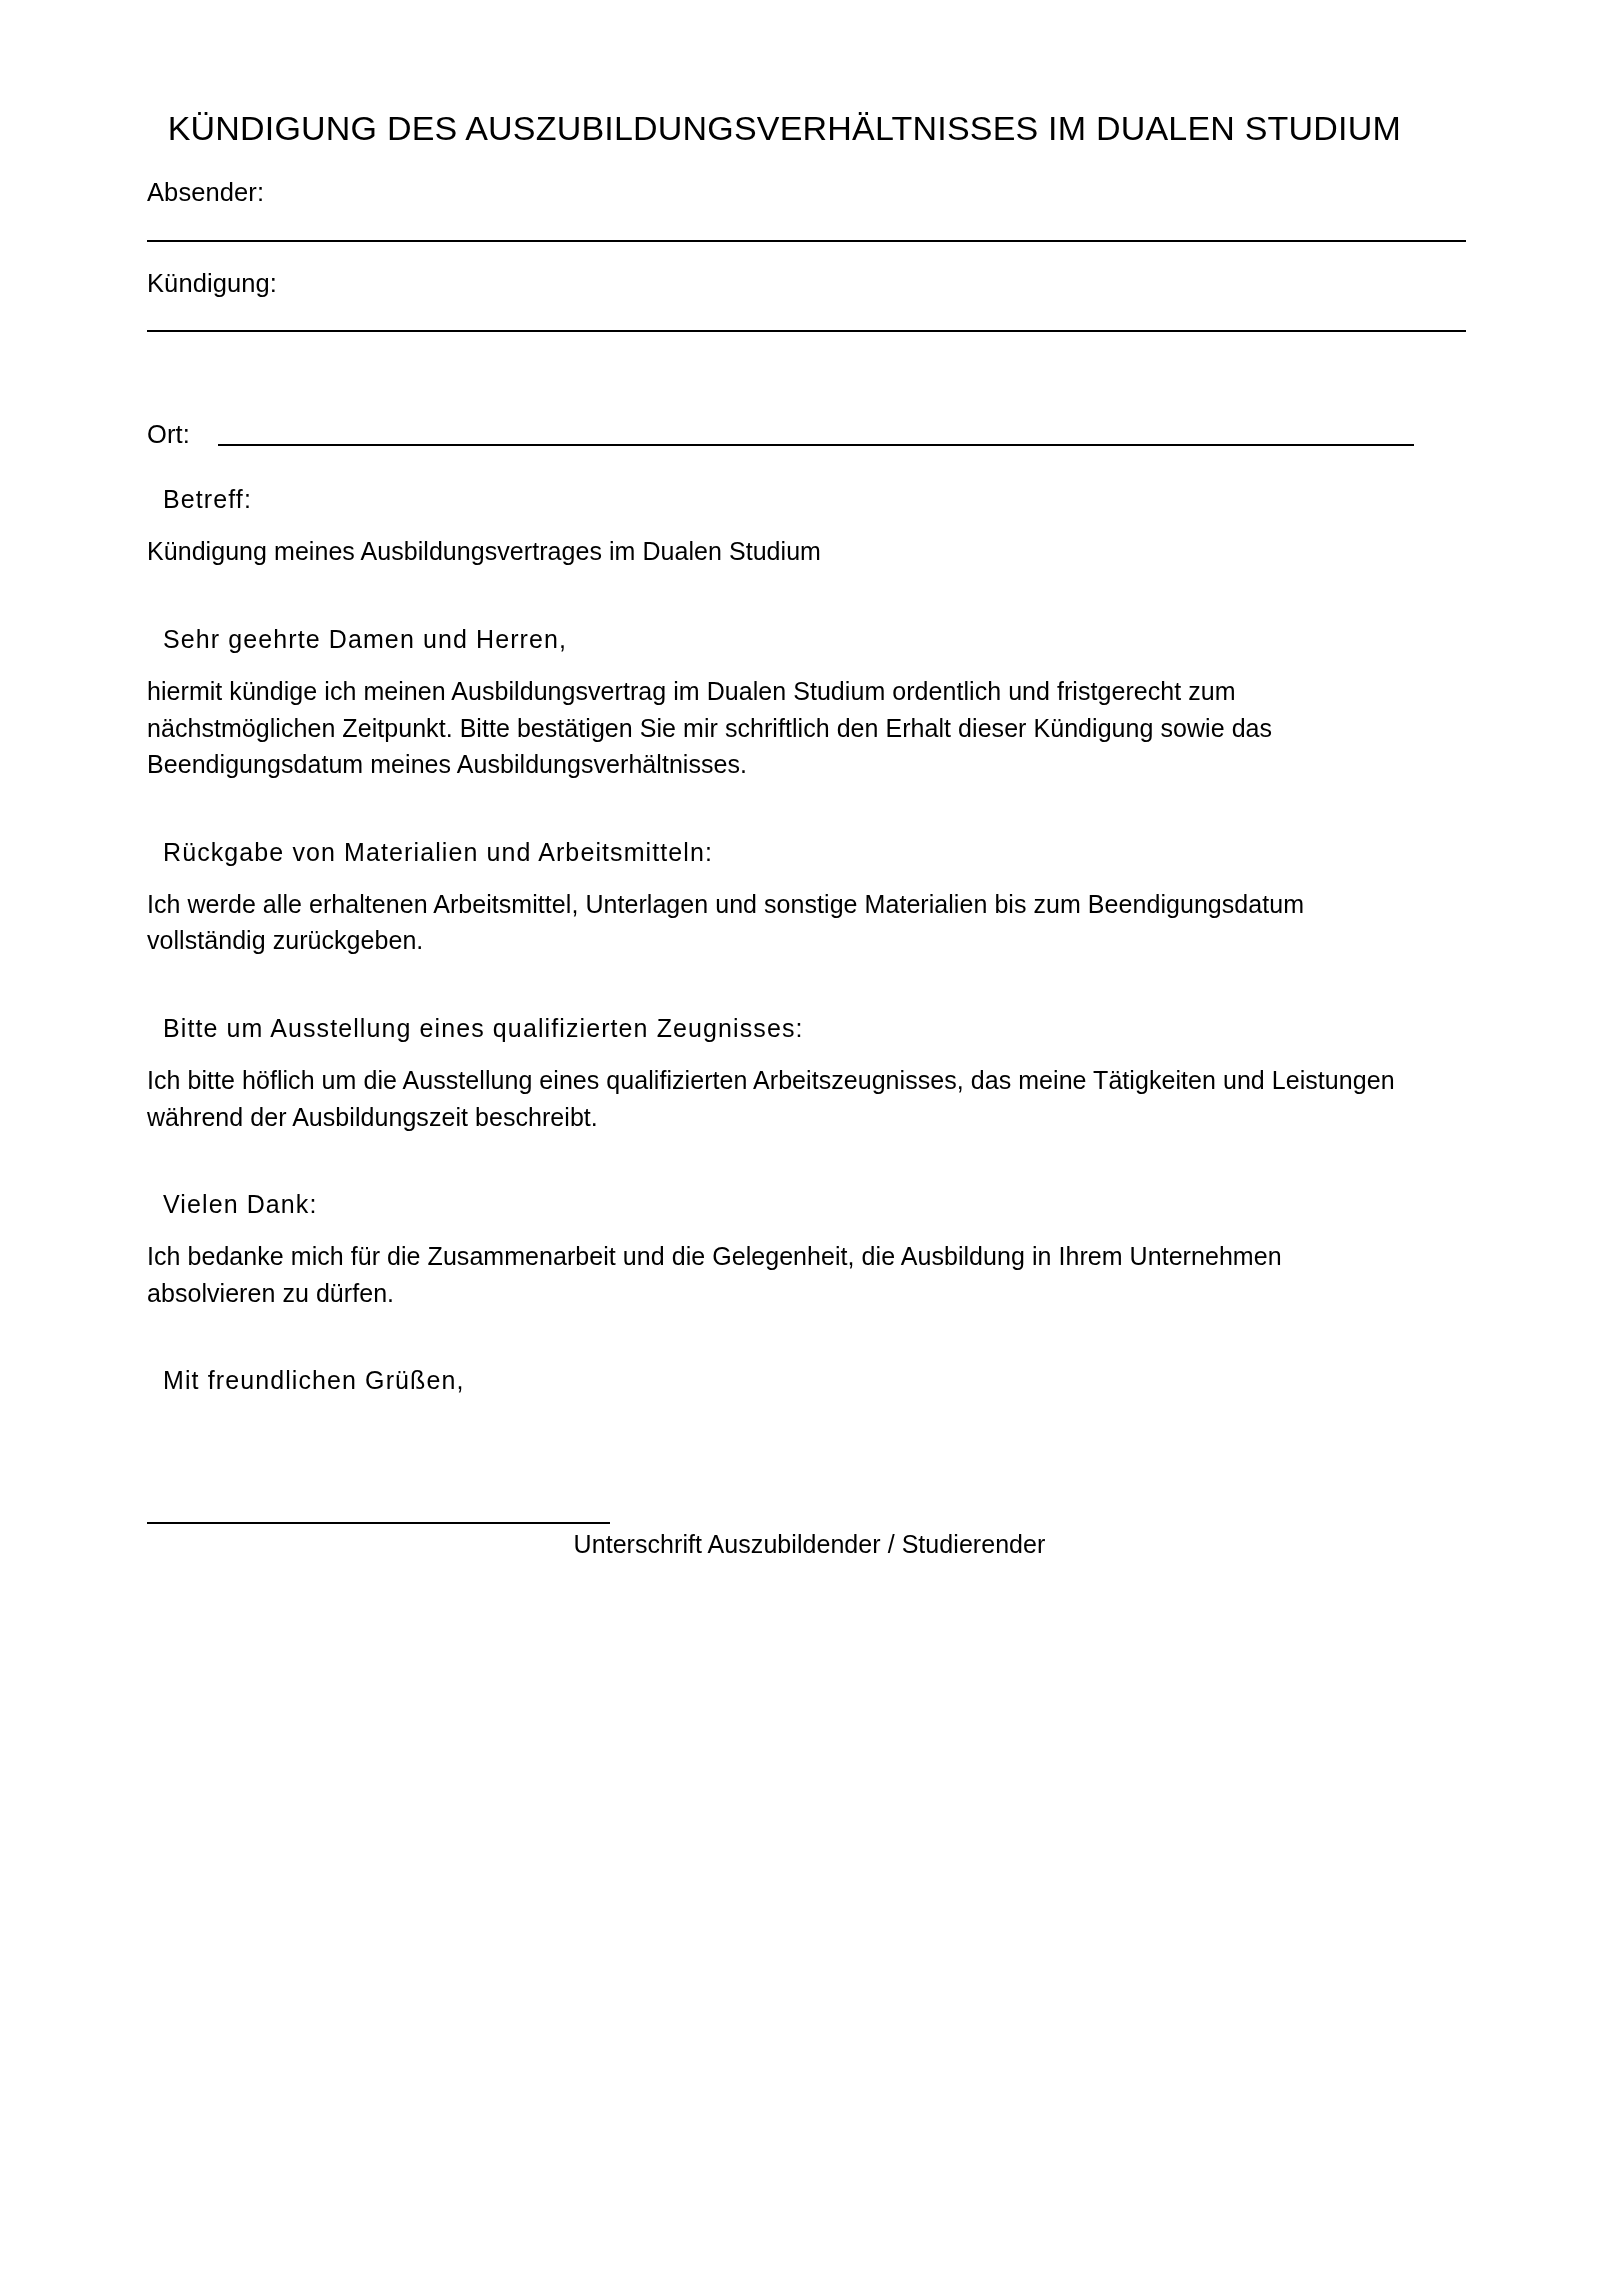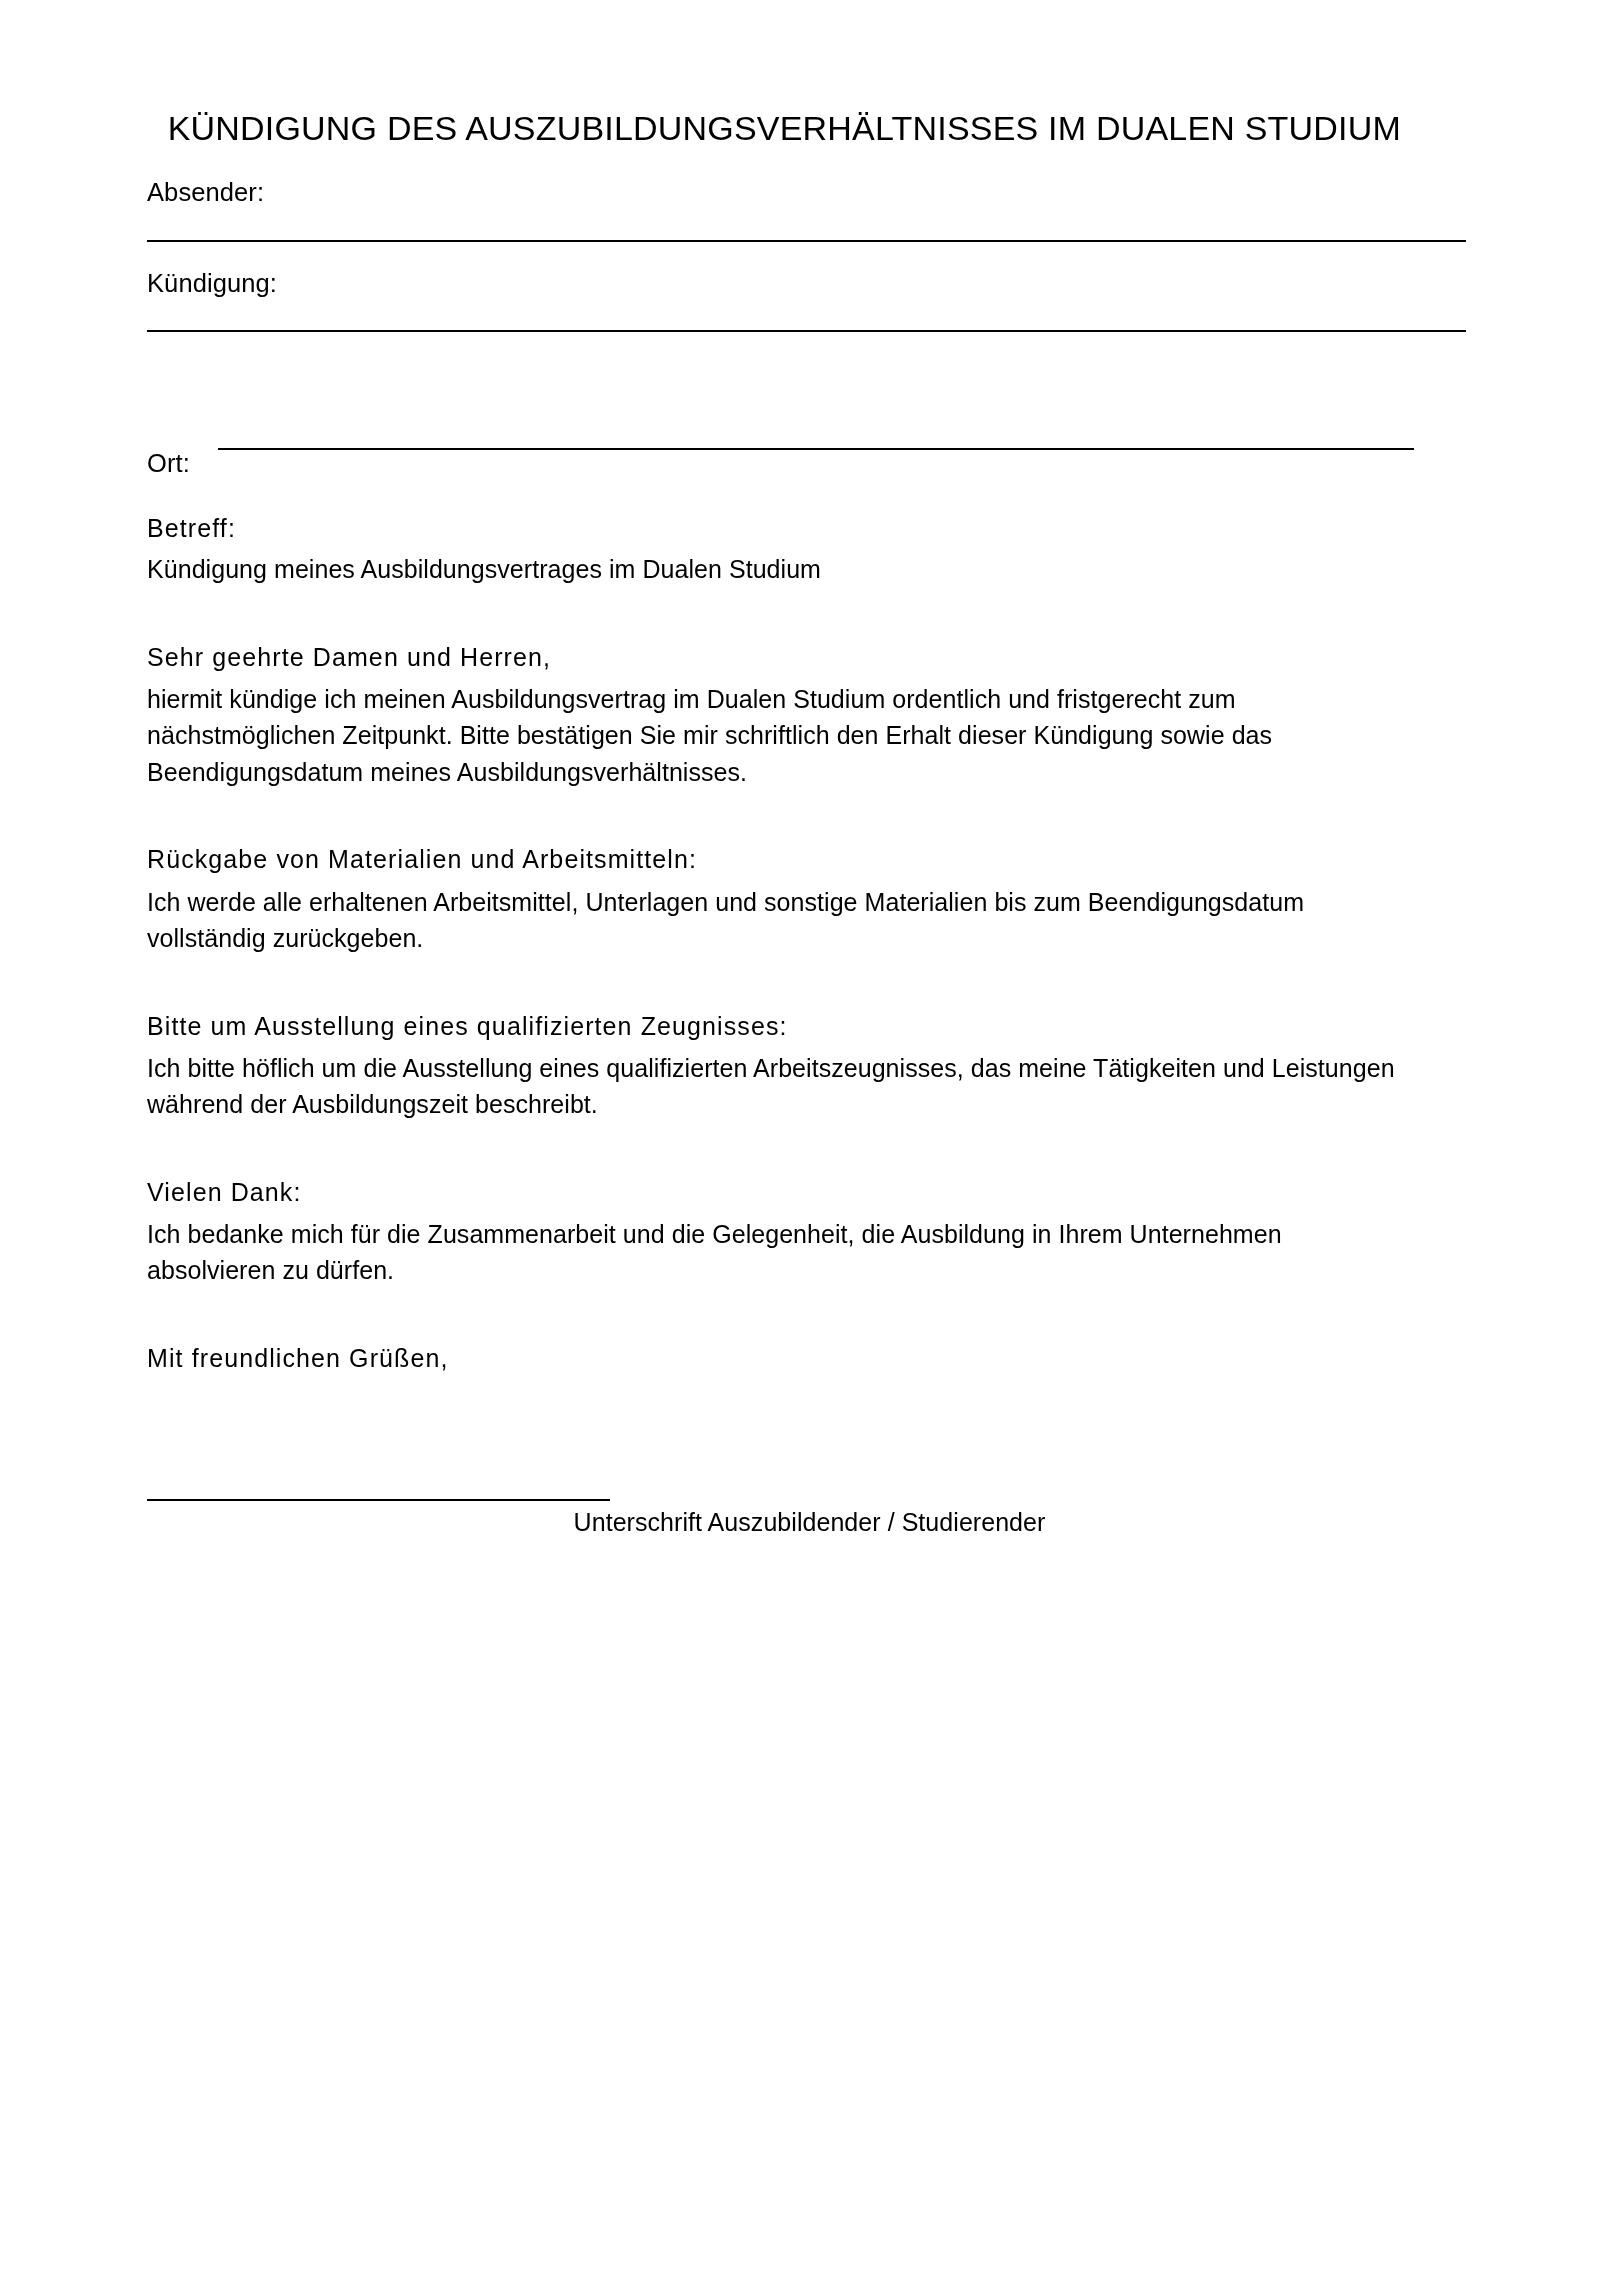--- a/index.html
+++ b/index.html
@@ -52,21 +52,22 @@
   }
   .rule-strong {
     height: 0;
     border-top: 2.9px solid #000000;
     width: 1319px;
     margin-top: 32px;
   }
 
   .field-inline {
     display: flex;
-    margin-top: 116px;
+    align-items: flex-end;
+    margin-top: 87px;
   }
   .field-inline .field-label {
     flex: 0 0 auto;
     padding-bottom: 2px;
   }
   .rule-inline {
     flex: 0 0 auto;
     height: 0;
     border-top: 2.9px solid #000000;
     width: 1196px;
@@ -78,21 +79,21 @@
   .section {
     margin-top: 29px;
   }
   .section.gap-big {
     margin-top: 51px;
   }
   .heading-line {
     font-size: 25px;
     line-height: 1.45;
     letter-spacing: 1.1px;
-    margin: 0;
+    margin: 16px;
   }
   .para {
     font-size: 25px;
     line-height: 1.46;
     letter-spacing: 0.05px;
     margin: 5.9px 0 0 0;
     max-width: 1262px;
   }
   .para.tight {
     margin-top: 5px;

